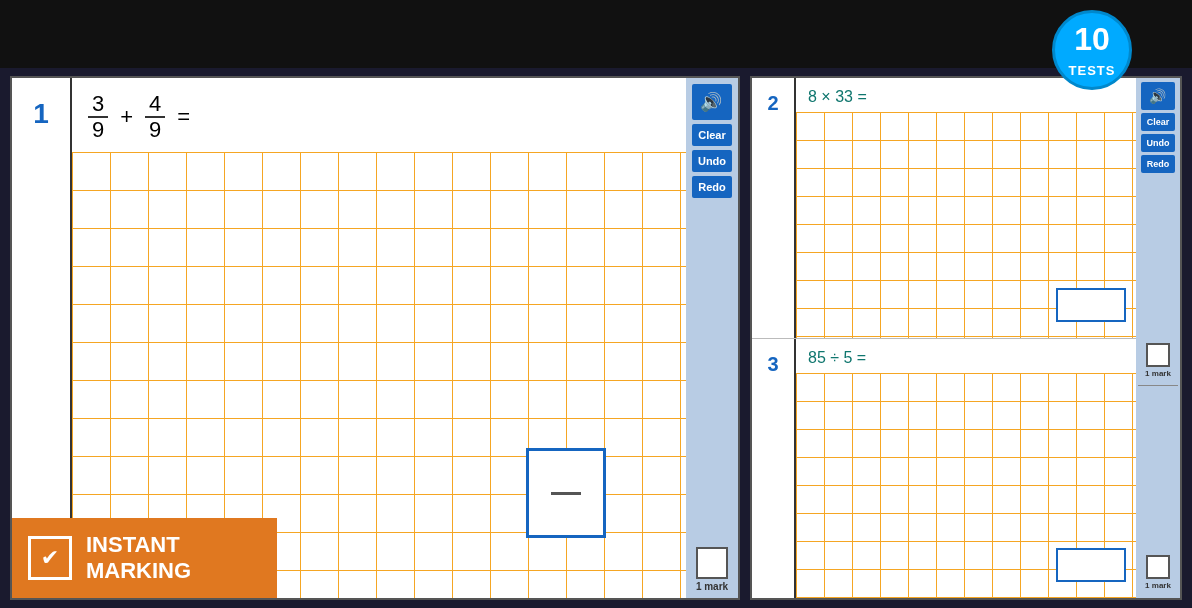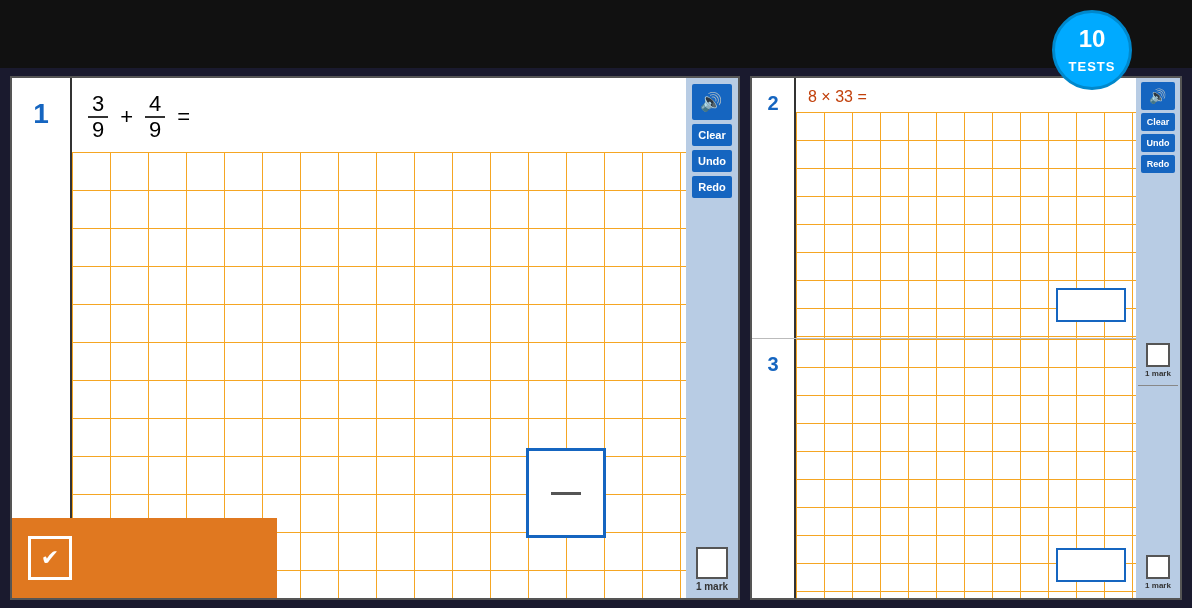--- a/index.html
+++ b/index.html
@@ -34,21 +34,21 @@
       color: white;
       font-weight: bold;
       position: absolute;
       top: 10px;
       right: 60px;
       z-index: 10;
       border: 3px solid #0088cc;
     }
 
     .tests-badge .num {
-      font-size: 24px;
+      font-size: 32px;
       line-height: 1;
     }
 
     .tests-badge .label {
       font-size: 13px;
       letter-spacing: 1px;
       margin-top: 8px;
     }
 
     .main-content {
@@ -299,21 +299,21 @@
     .right-q-content {
       flex: 1;
       display: flex;
       flex-direction: column;
       position: relative;
     }
 
     .right-q-formula {
       padding: 10px 12px 6px 12px;
       font-size: 16px;
-      color: #c2410c;
+      color: #0f766e;
     }
 
     .right-grid-area {
       flex: 1;
       position: relative;
       overflow: hidden;
     }
 
     .right-orange-grid {
       position: absolute;
@@ -460,20 +460,24 @@
       <div class="mark-box">
         <div class="mark-checkbox"></div>
         <div class="mark-label">1 mark</div>
       </div>
     </div>
 
     <div class="instant-marking">
       <div class="marking-icon">
         <span>✔</span>
       </div>
+      <div class="marking-text">
+        <div>INSTANT</div>
+        <div>MARKING</div>
+      </div>
     </div>
 
   </div>
 
   <div class="right-panel">
 
     <div class="right-questions">
 
       <div class="right-q">
         <div class="right-q-num-col">
@@ -486,20 +490,21 @@
             <div class="right-answer-box"></div>
           </div>
         </div>
       </div>
 
       <div class="right-q">
         <div class="right-q-num-col">
           <span class="right-q-num">3</span>
         </div>
         <div class="right-q-content">
+          <div class="right-q-formula">85 ÷ 5 =</div>
           <div class="right-grid-area">
             <div class="right-orange-grid"></div>
             <div class="right-answer-box"></div>
           </div>
         </div>
       </div>
 
     </div>
 
     <div class="right-sidebar">

